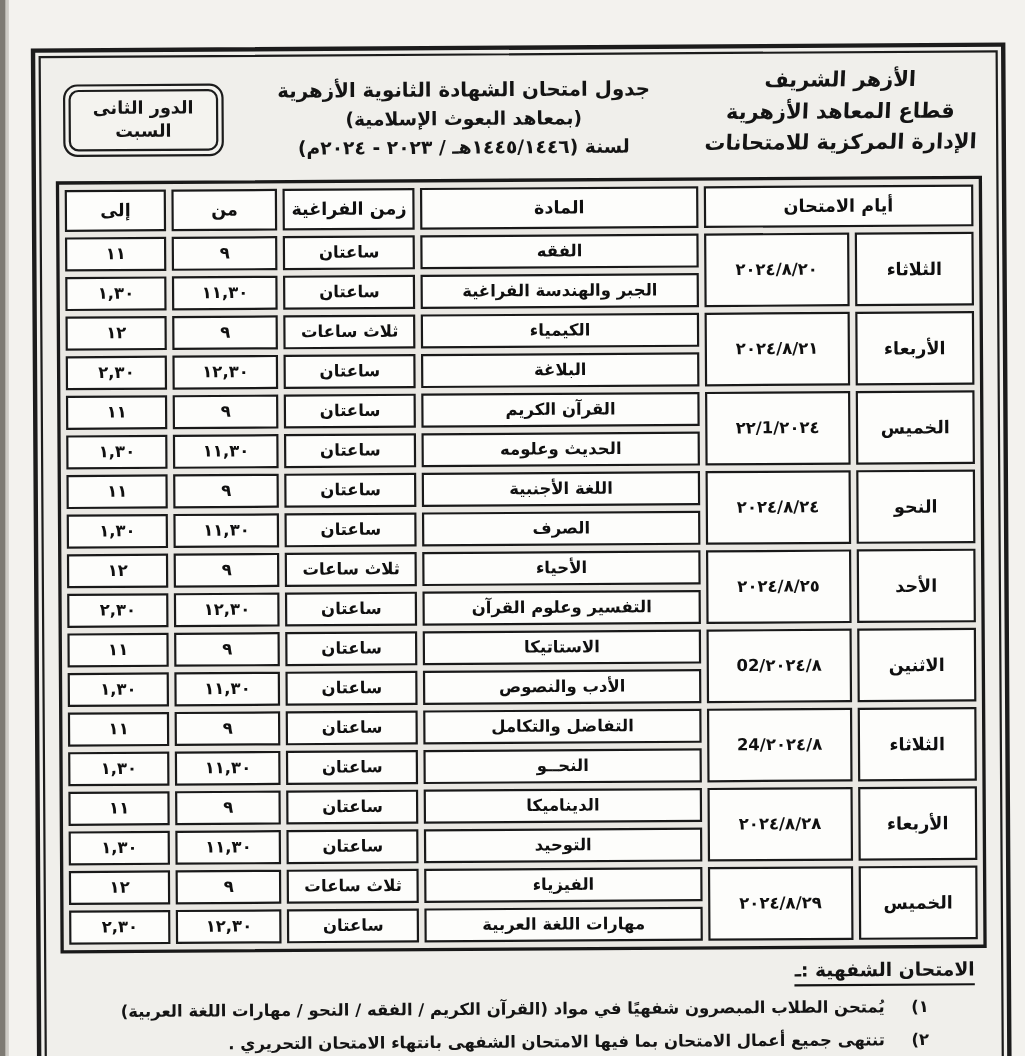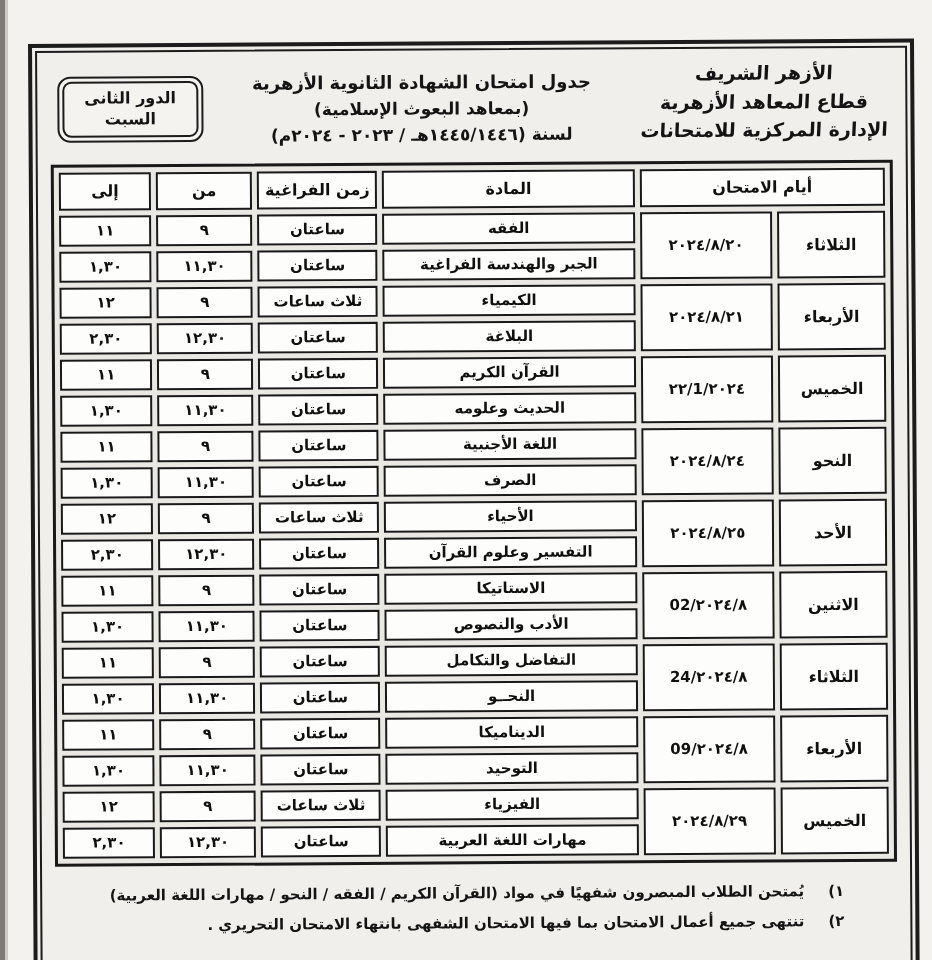--- a/index.html
+++ b/index.html
@@ -207,21 +207,21 @@
       </tr>
       <tr>
         <td class="subject-cell">النحــو</td>
         <td class="dur-cell">ساعتان</td>
         <td class="from-cell">١١,٣٠</td>
         <td class="to-cell">١,٣٠</td>
       </tr>
 
       <tr>
         <td class="day-cell" rowspan="2">الأربعاء</td>
-        <td class="date-cell" rowspan="2">٢٠٢٤/٨/09</td>
+        <td class="date-cell" rowspan="2">٢٠٢٤/٨/٢٨</td>
         <td class="subject-cell">الديناميكا</td>
         <td class="dur-cell">ساعتان</td>
         <td class="from-cell">٩</td>
         <td class="to-cell">١١</td>
       </tr>
       <tr>
         <td class="subject-cell">التوحيد</td>
         <td class="dur-cell">ساعتان</td>
         <td class="from-cell">١١,٣٠</td>
         <td class="to-cell">١,٣٠</td>
@@ -238,20 +238,21 @@
       <tr>
         <td class="subject-cell">مهارات اللغة العربية</td>
         <td class="dur-cell">ساعتان</td>
         <td class="from-cell">١٢,٣٠</td>
         <td class="to-cell">٢,٣٠</td>
       </tr>
     </tbody>
     </table>
 
     <div class="notes">
+      <span class="notes-heading">الامتحان الشفهية :ـ</span>
       <div class="note-item">
         <span class="num">١)</span>
         <span class="txt">يُمتحن الطلاب المبصرون شفهيًا في مواد (القرآن الكريم / الفقه / النحو / مهارات اللغة العربية)</span>
       </div>
       <div class="note-item">
         <span class="num">٢)</span>
         <span class="txt">تنتهى جميع أعمال الامتحان بما فيها الامتحان الشفهى بانتهاء الامتحان التحريري .</span>
       </div>
     </div>
 

